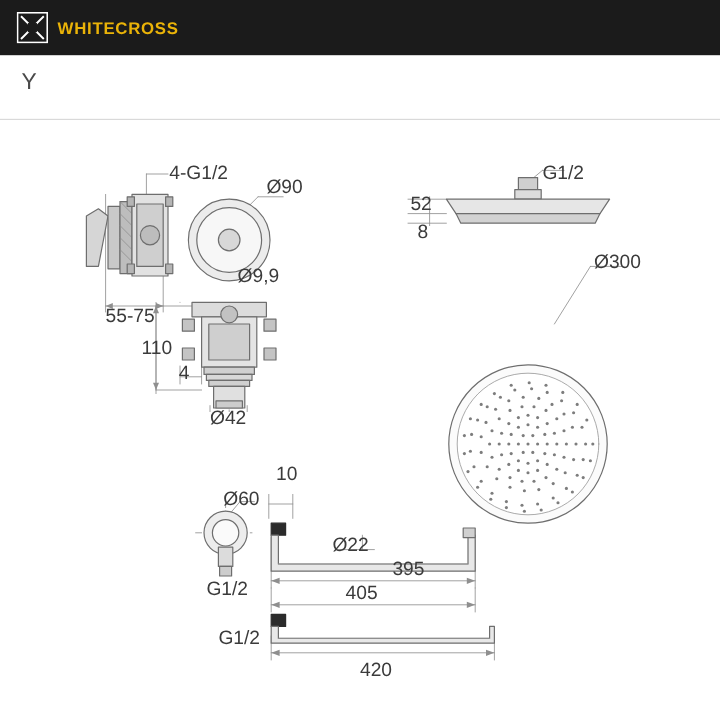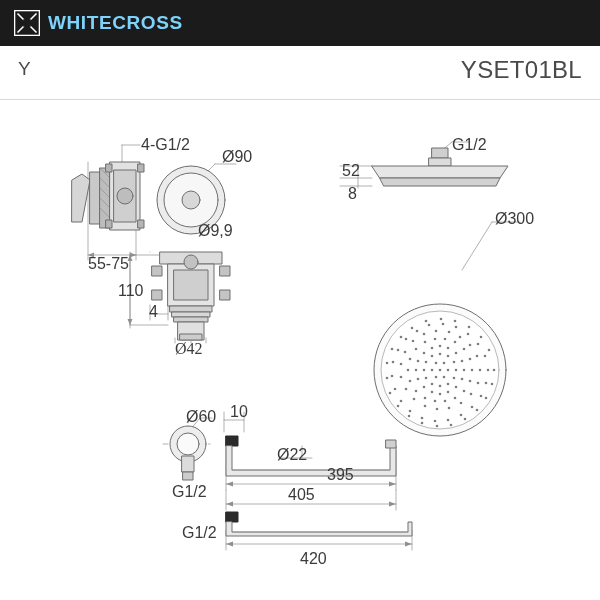--- a/index.html
+++ b/index.html
@@ -33,22 +33,22 @@
   }
   .logo-mark {
     margin-left: 14px;
     width: 26px;
     height: 26px;
     position: relative;
   }
   .logo-mark svg { display: block; }
   .logo-text {
     margin-left: 8px;
-    color: #7dd3fc;
-    font-size: 19px;
+    color: #eab308;
+    font-size: 14px;
     letter-spacing: 0.6px;
     font-weight: 700;
   }
   
   .title-row {
     position: absolute;
     left: 0; top: 46px;
     width: 600px;
     height: 54px;
   }
@@ -101,21 +101,20 @@
         <rect x="0.5" y="0.5" width="25" height="25" fill="none" stroke="#ffffff" stroke-width="1.6"></rect>
         <path d="M3.5 3.5 L22.5 22.5 M22.5 3.5 L3.5 22.5" stroke="#ffffff" stroke-width="1.6"></path>
         <rect x="9.2" y="9.2" width="7.6" height="7.6" fill="#1b1b1b" stroke="none"></rect>
       </svg>
     </span>
     <span class="logo-text">WHITECROSS</span>
   </div>
 
   <div class="title-row">
     <div class="model-left">Y</div>
-    <div class="model-right">YSET01BL</div>
   </div>
   <div class="rule"></div>
 
   <div class="canvas">
 
     <svg width="600" height="500" viewBox="0 0 600 500" fill="none" stroke="#6e6e6e" stroke-width="1" stroke-linecap="round" stroke-linejoin="round">
 
       <g>
 
         <g stroke="#8f8f8f" stroke-width="0.7">
@@ -416,29 +415,29 @@
         </g>
       </g>
     </svg>
 
     <div class="lbl" style="left:141px; top:36px;">4-G1/2</div>
     <div class="lbl" style="left:222px; top:48px;">Ø90</div>
     <div class="lbl" style="left:198px; top:122px;">Ø9,9</div>
     <div class="lbl" style="left:88px; top:155px;">55-75</div>
     <div class="lbl" style="left:118px; top:182px;">110</div>
     <div class="lbl" style="left:149px; top:203px;">4</div>
-    <div class="lbl" style="left:175px; top:240px;font-family:Liberation Serif, serif;">Ø42</div>
+    <div class="lbl" style="left:175px; top:240px;">Ø42</div>
 
     <div class="lbl" style="left:452px; top:36px;">G1/2</div>
     <div class="lbl" style="left:342px; top:62px;">52</div>
     <div class="lbl" style="left:348px; top:85px;">8</div>
     <div class="lbl" style="left:495px; top:110px;">Ø300</div>
 
     <div class="lbl" style="left:186px; top:308px;">Ø60</div>
-    <div class="lbl" style="left:230px; top:303px;text-align:right;">10</div>
+    <div class="lbl" style="left:230px; top:287px;text-align:right;">10</div>
     <div class="lbl" style="left:277px; top:346px;">Ø22</div>
     <div class="lbl" style="left:172px; top:383px;">G1/2</div>
     <div class="lbl" style="left:288px; top:366px;margin-left:39px;">395</div>
     <div class="lbl" style="left:288px; top:386px;">405</div>
     <div class="lbl" style="left:182px; top:424px;">G1/2</div>
     <div class="lbl" style="left:300px; top:426px;margin-top:24px;">420</div>
 
   </div>
 </div>
 

